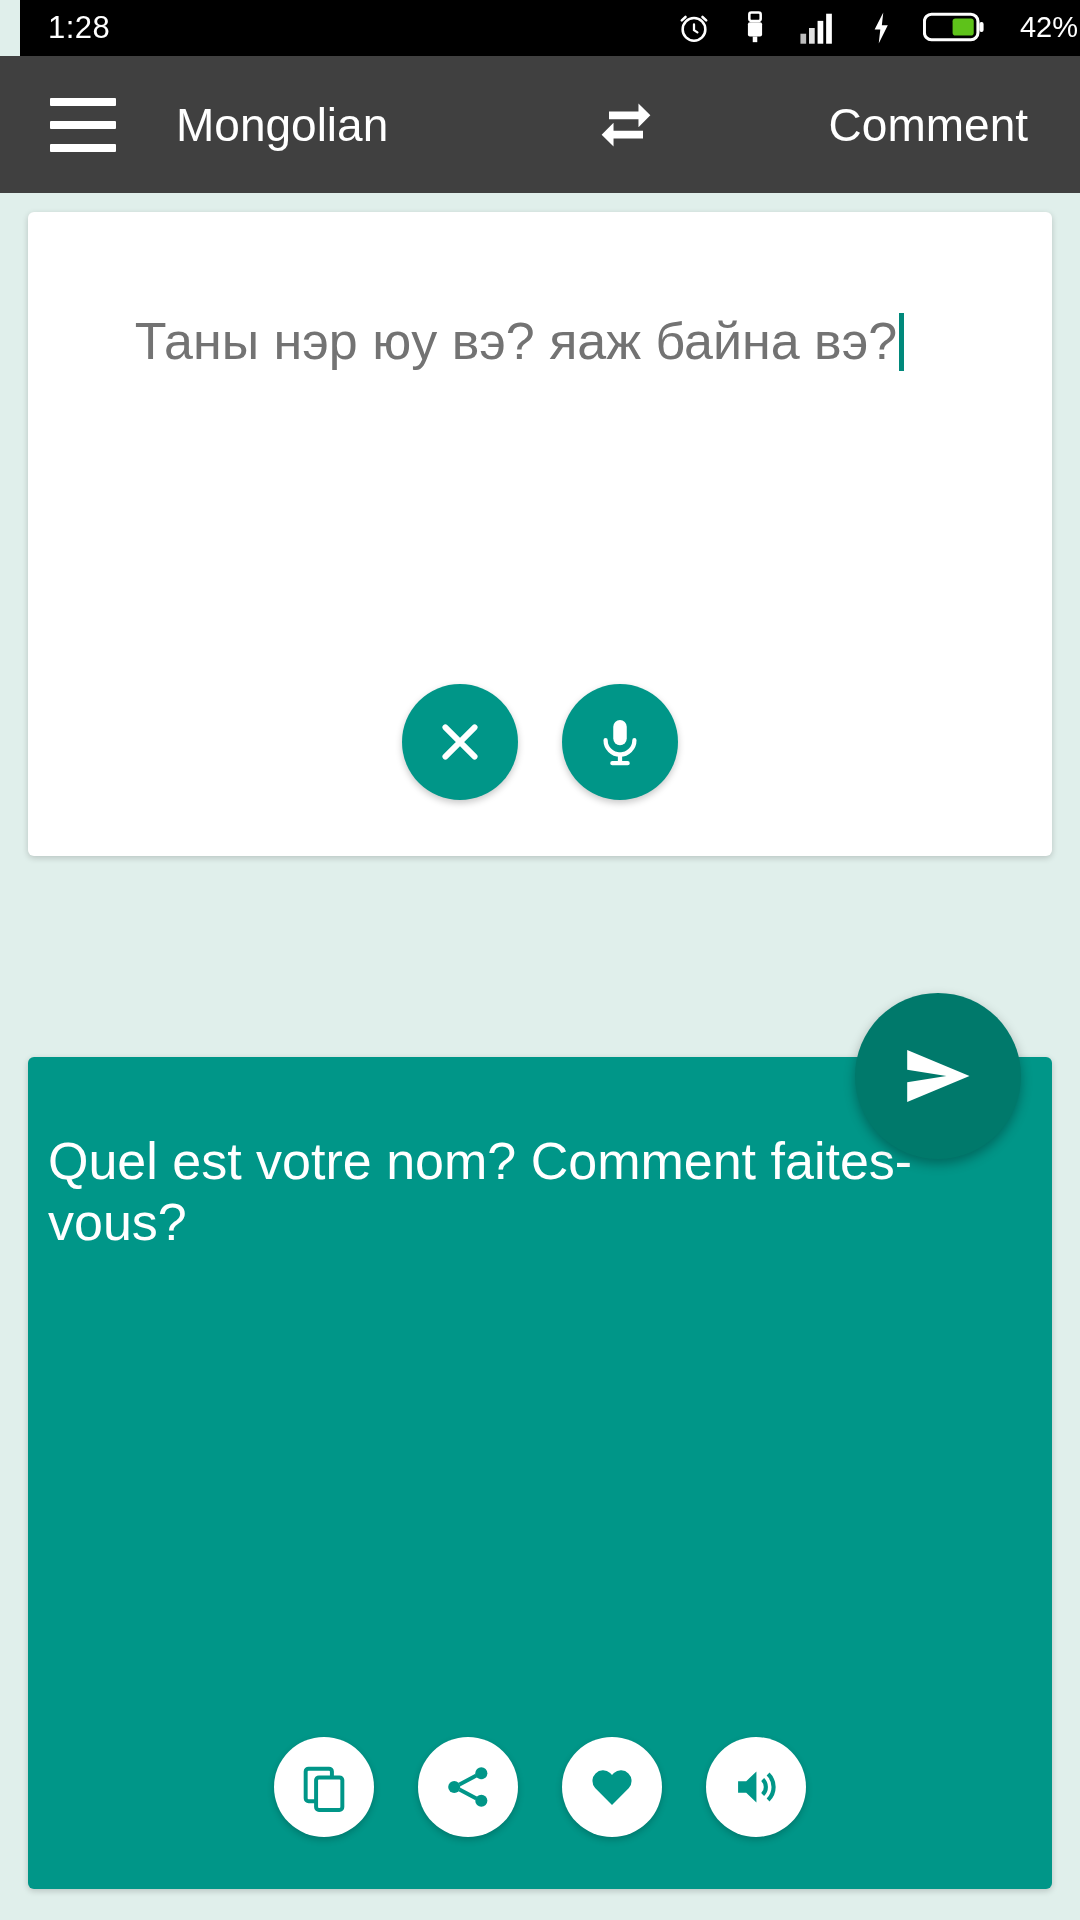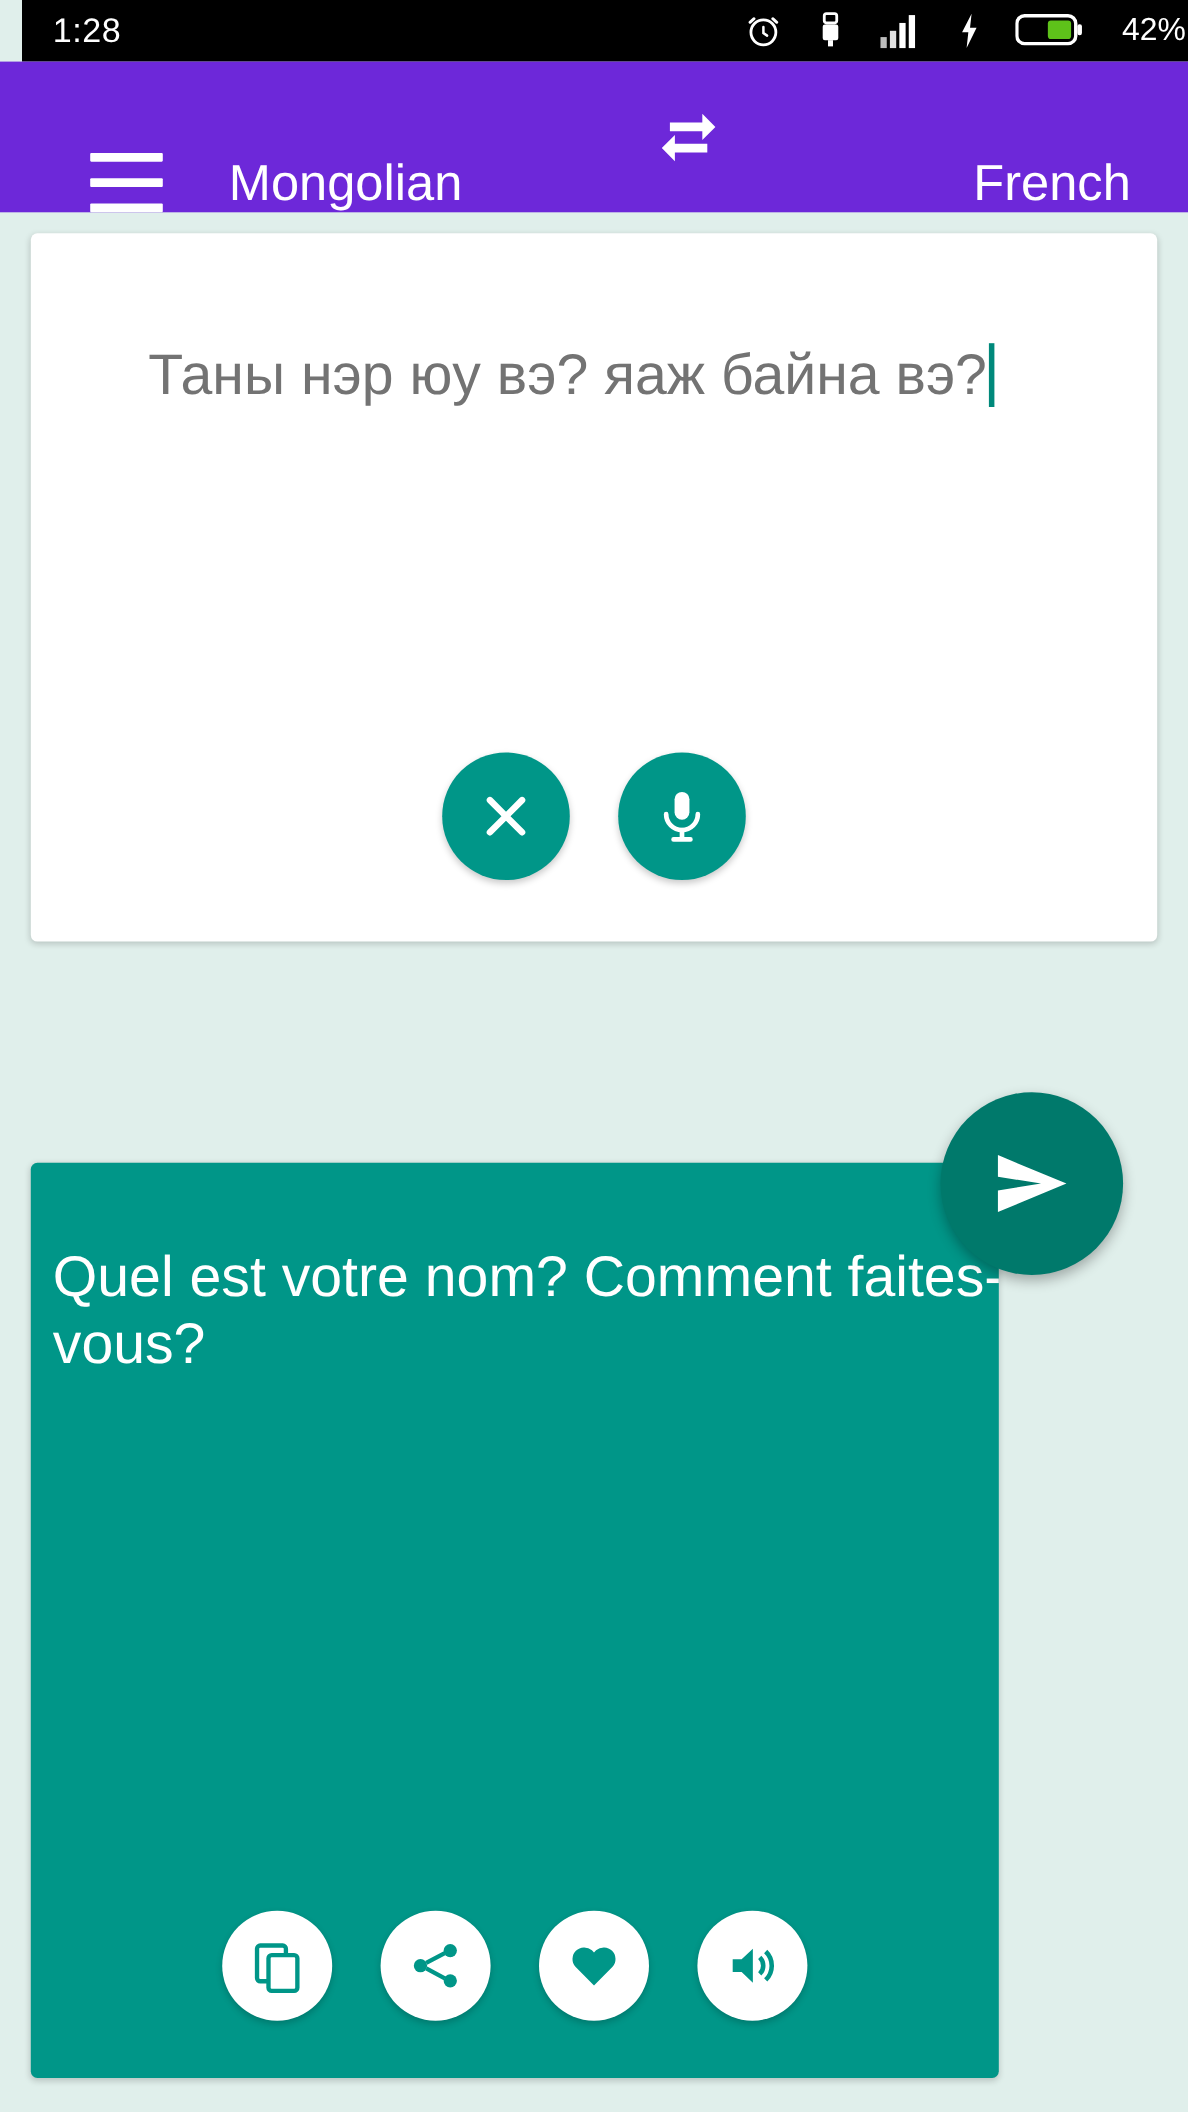--- a/index.html
+++ b/index.html
@@ -37,22 +37,22 @@
   .status-right svg { display:block; }
   .status-batt-text {
     font-size:29px; font-weight:500; color:#ffffff;
     margin-left:4px;
   }
 
   
   .appbar {
     position:absolute; left:0; top:56px;
     width:1080px; height:137px;
-    background:#6d28d9;
-    display:flex; align-items:flex-end;padding-left:32px;
+    background:#404040;
+    display:flex; align-items:center;
   }
   .menu-btn {
     width:66px; height:54px;
     margin-left:50px;
     display:flex; flex-direction:column; justify-content:space-between;
   }
   .menu-btn span {
     display:block; height:8px; width:66px; background:#fff; border-radius:1px;
   }
   .lang-left {
@@ -115,21 +115,21 @@
     border-radius:50%;
     background:#00796b;
     display:flex; align-items:center; justify-content:center;
     box-shadow:0 5px 12px rgba(0,0,0,0.3);
     z-index:5;
   }
 
   
   .target-card {
     position:absolute; left:28px; top:1057px;
-    width:880px; height:832px;
+    width:1024px; height:832px;
     background:#009688;
     border-radius:6px;
     box-shadow:0 2px 6px rgba(0,0,0,0.18);
     overflow:hidden;
   }
   .target-text {
     position:absolute; left:20px; top:74px;
     width:930px;
     font-size:52px; line-height:1.18;
     color:#ffffff;
@@ -205,21 +205,21 @@
       <span></span>
       <span></span>
     </div>
     <div class="lang-left">Mongolian</div>
     <div class="swap-btn">
       <svg width="68" height="68" viewBox="0 0 24 24">
         <path d="M6 7.2h10.4V4.4L20.6 8.6l-4.2 4.2v-2.8H6z" fill="#ffffff"></path>
         <path d="M18 16.8H7.6v2.8L3.4 15.4l4.2-4.2v2.8H18z" fill="#ffffff"></path>
       </svg>
     </div>
-    <div class="lang-right">French</div>
+    <div class="lang-right">Comment</div>
   </div>
 
   <div class="source-card">
     <div class="source-text">
       <span>Таны нэр юу вэ? яаж байна вэ?</span><span class="caret"></span>
     </div>
 
     <div class="src-actions">
       <div class="circle-btn">
         <svg width="54" height="54" viewBox="0 0 24 24">

